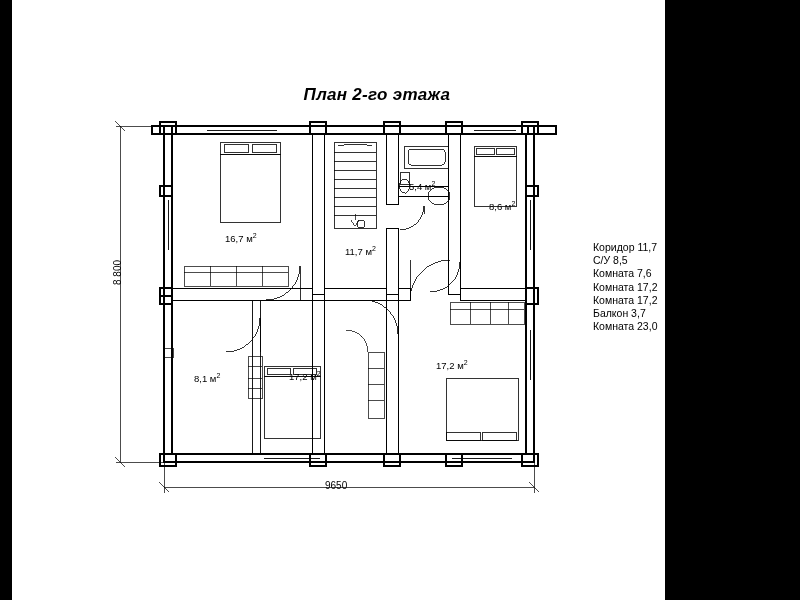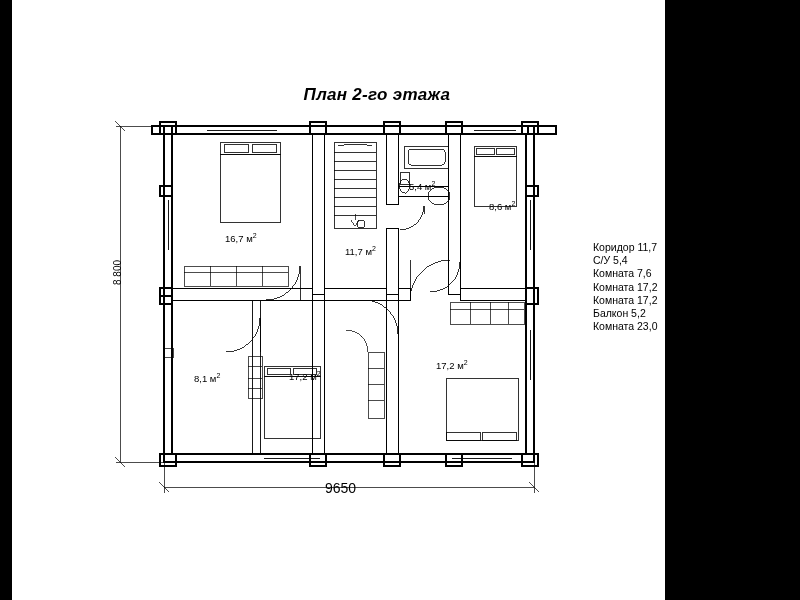--- a/index.html
+++ b/index.html
@@ -63,21 +63,21 @@
     font-size: 10px;
     color: #000;
     transform: rotate(-90deg);
     transform-origin: 0 0;
     white-space: nowrap;
   }
   .dimh {
     position: absolute;
     left: 313px;
     top: 480px;
-    font-size: 14px;
+    font-size: 10px;
     color: #000;
     white-space: nowrap;
   }
   .rarea {
     position: absolute;
     font-size: 9.5px;
     color: #000;
     white-space: nowrap;
   }
   .rarea sup { font-size: 7px; }
@@ -270,25 +270,25 @@
       </g>
     </svg>
 
     <div class="title">План 2-го этажа</div>
 
     <div class="dimv">8 800</div>
     <div class="dimh">9650</div>
 
     <div class="legend">
       <div>Коридор 11,7</div>
-      <div>С/У 5,4</div>
+      <div>С/У 8,5</div>
       <div>Комната 7,6</div>
       <div>Комната 17,2</div>
       <div>Комната 17,2</div>
-      <div>Балкон 5,2</div>
+      <div>Балкон 3,7</div>
       <div>Комната 23,0</div>
     </div>
 
     <div class="rarea" id="a0" style="left: 213px; top: 232px;">16,7 м<sup>2</sup></div>
     <div class="rarea" id="a1" style="left: 333px; top: 245px;">11,7 м<sup>2</sup></div>
     <div class="rarea" id="a2" style="left: 397px; top: 180px;">5,4 м<sup>2</sup></div>
     <div class="rarea" id="a3" style="left: 477px; top: 200px;">8,6 м<sup>2</sup></div>
     <div class="rarea" id="a4" style="left: 182px; top: 372px;">8,1 м<sup>2</sup></div>
     <div class="rarea" id="a5" style="left: 277px; top: 370px;">17,2 м<sup>2</sup></div>
     <div class="rarea" id="a6" style="left: 424px; top: 359px;">17,2 м<sup>2</sup></div>

